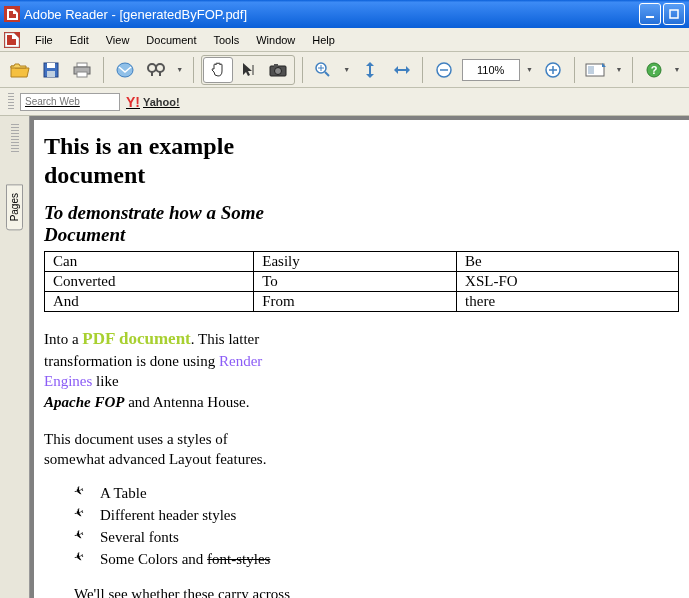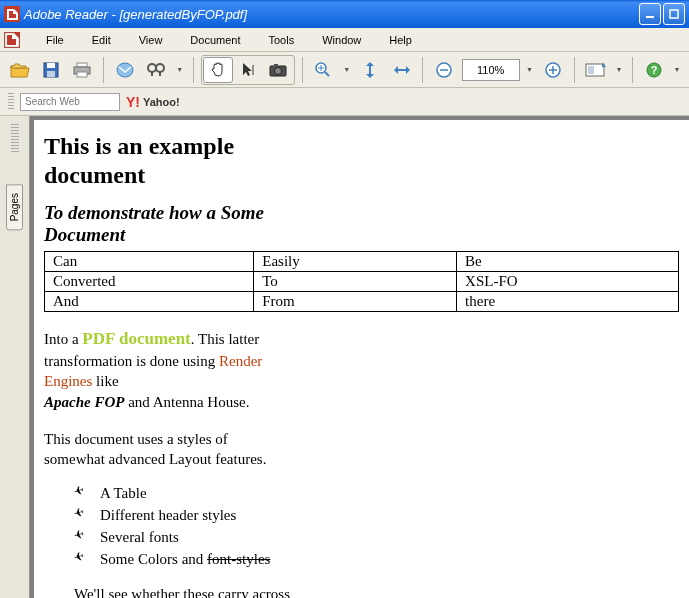--- a/index.html
+++ b/index.html
@@ -1,56 +1,56 @@
 <!DOCTYPE html>
 <html><head>
 <meta charset="utf-8">
 <style>
 * { margin: 0; padding: 0; box-sizing: border-box; }
 body { font-family: Tahoma, sans-serif; font-size: 11px; background: #eceae0; width: 689px; height: 598px; overflow: hidden; }
 
-.titlebar { background: linear-gradient(to bottom, #0a5fd8, #3d8bf5 8%, #0a5fd8); height: 28px; display: flex; align-items: center; padding: 0 4px; color: white; font-style: italic; }
+.titlebar { background: linear-gradient(to bottom, #0a5fd8, #3d8bf5 8%, #0a5fd8); height: 28px; display: flex; align-items: center; padding: 0 4px; color: white; }
 .titlebar-icon { width: 16px; height: 16px; background: #c0392b; margin-right: 4px; display: flex; align-items: center; justify-content: center; font-size: 10px; }
 .titlebar-text { font-size: 13px; flex: 1; }
 .titlebar-buttons { display: flex; gap: 2px; }
 .titlebar-btn { width: 22px; height: 22px; background: linear-gradient(to bottom, #5a9ef5, #2570d8); border: 1px solid #fff; border-radius: 3px; display: flex; align-items: center; justify-content: center; color: white; font-weight: bold; }
 
-.menubar { background: #f0eee4; height: 24px; display: flex; align-items: center; padding: 2px 4px; gap: 12px; border-bottom: 1px solid #c0c0b0; }
+.menubar { background: #f0eee4; height: 24px; display: flex; align-items: center; padding: 2px 4px; gap: 1px; border-bottom: 1px solid #c0c0b0; }
 .menu-icon { width: 16px; height: 16px; background: #c0392b; margin-right: 6px; }
 .menu-item { padding: 3px 8px; font-size: 11px; cursor: pointer; }
 
 .toolbar { background: #f0eee4; height: 36px; display: flex; align-items: center; padding: 4px 6px; gap: 4px; border-bottom: 1px solid #c0c0b0; }
 .tool-btn { width: 28px; height: 28px; display: flex; align-items: center; justify-content: center; border: 1px solid transparent; border-radius: 3px; cursor: pointer; }
 .tool-sep { width: 1px; height: 26px; background: #b0b0a0; margin: 0 3px; }
 .tool-group { display: flex; align-items: center; border: 1px solid #b0b0a0; border-radius: 3px; padding: 1px; }
 .tool-group .tool-btn { width: 30px; height: 26px; }
 .tool-btn.active { background: #fff; border-color: #999; }
 .zoom-input { width: 58px; height: 22px; font-size: 11px; padding: 2px 4px; border: 1px solid #999; text-align: center; }
 .dd { width: 12px; display:flex; align-items:center; justify-content:center; font-size:7px; color:#555; }
 
-.searchbar { background: #f0eee4; height: 28px; display: flex; align-items: center; padding: 3px 8px; gap: 6px; border-bottom: 1px solid #c0c0b0; }
+.searchbar { background: #f0eee4; height: 28px; display: flex; align-items: center; padding: 3px 8px; gap: 6px; border-bottom: 1px solid #c0c0b0; text-decoration: underline; }
 .search-input { width: 100px; height: 18px; background: white; border: 1px solid #a0a0a0; font-size: 10px; padding: 2px 4px; color: #888; }
 .yahoo-logo { display: flex; align-items: center; font-size: 11px; gap: 3px; }
 .yahoo-y { color: #e03030; font-weight: bold; font-size: 14px; }
 .yahoo-text { color: #333; font-weight: bold; }
 
 .content-area { display: flex; height: calc(598px - 28px - 24px - 36px - 28px); }
 .sidebar { width: 30px; background: #e8e6da; border-right: 1px solid #999; display: flex; flex-direction: column; align-items: center; padding-top: 8px; }
 .sidebar-tab { writing-mode: vertical-rl; transform: rotate(180deg); font-size: 10px; padding: 8px 2px; border: 1px solid #999; background: #f5f3e8; border-radius: 3px 3px 0 0; margin-top: 30px; }
 
 .doc-viewport { flex: 1; background: #808080; padding: 4px 0 8px 4px; overflow: hidden; }
 .doc-page { background: white; min-height: 100%; padding: 12px 10px; font-family: 'Times New Roman', serif; font-size: 15px; color: #000; }
 
 .doc-h1 { font-size: 24px; font-weight: bold; line-height: 1.2; margin-bottom: 12px; }
 .doc-h2 { font-size: 19px; font-weight: bold; font-style: italic; line-height: 1.2; margin-bottom: 4px; }
 .doc-table { border-collapse: collapse; width: 100%; margin-bottom: 16px; font-size: 15px; }
 .doc-table td { border: 1px solid #000; padding: 1px 8px; }
 .doc-para { font-size: 15px; line-height: 1.35; }
 .pdf-doc { color: #a8d030; font-weight: bold; font-size: 17px; }
-.render-eng { color: #c2410c; }
+.render-eng { color: #8b5cf6; }
 .apache { font-weight: bold; font-style: italic; }
 .list { margin: 14px 0 14px 30px; }
 .list li { list-style: none; position: relative; padding-left: 26px; font-size: 15px; line-height: 1.45; }
 .list li::before { content: "✈"; position: absolute; left: 0; font-size: 12px; transform: scaleX(-1) rotate(15deg); display:inline-block; }
 .strike { text-decoration: line-through; }
 .indent-para { margin-left: 30px; font-size: 15px; line-height: 1.35; }
 
 svg { display: block; }
 </style>
 </head>

